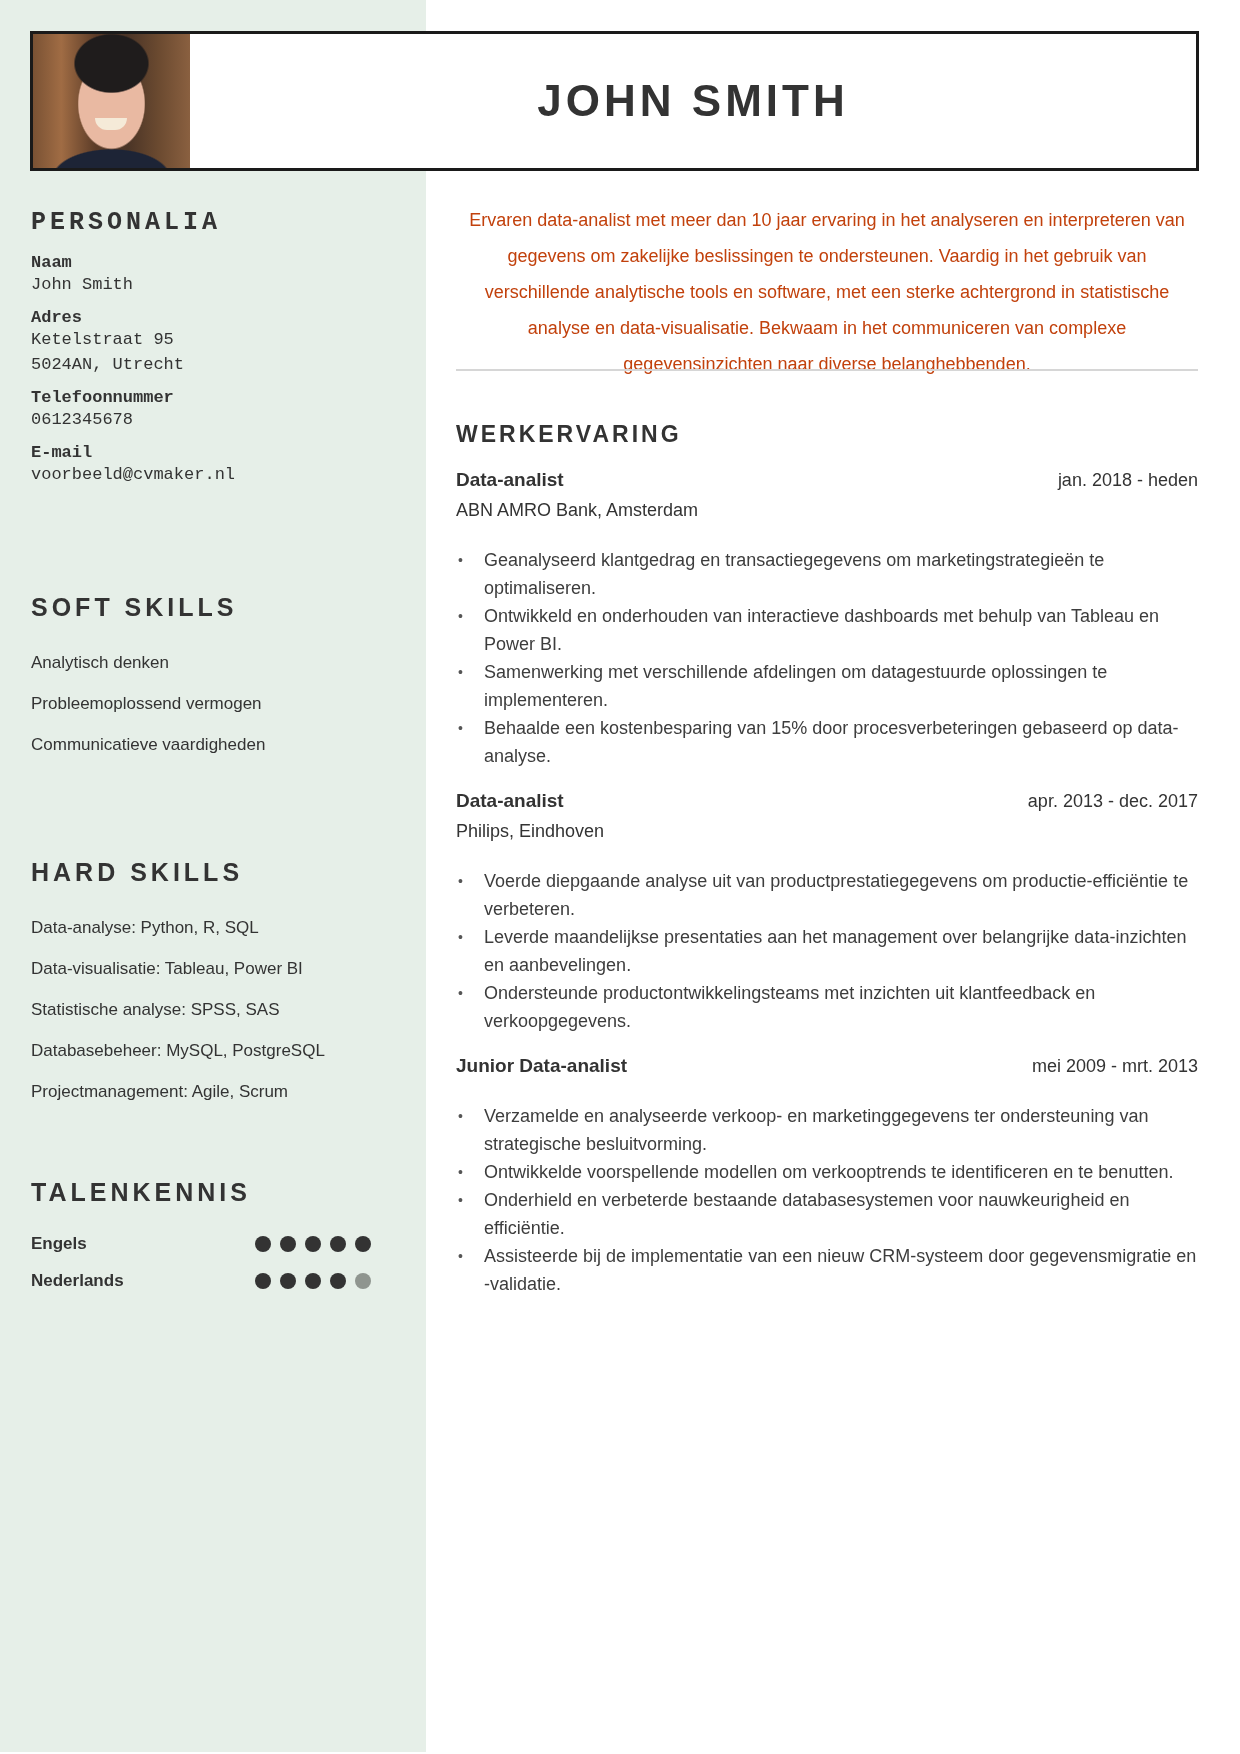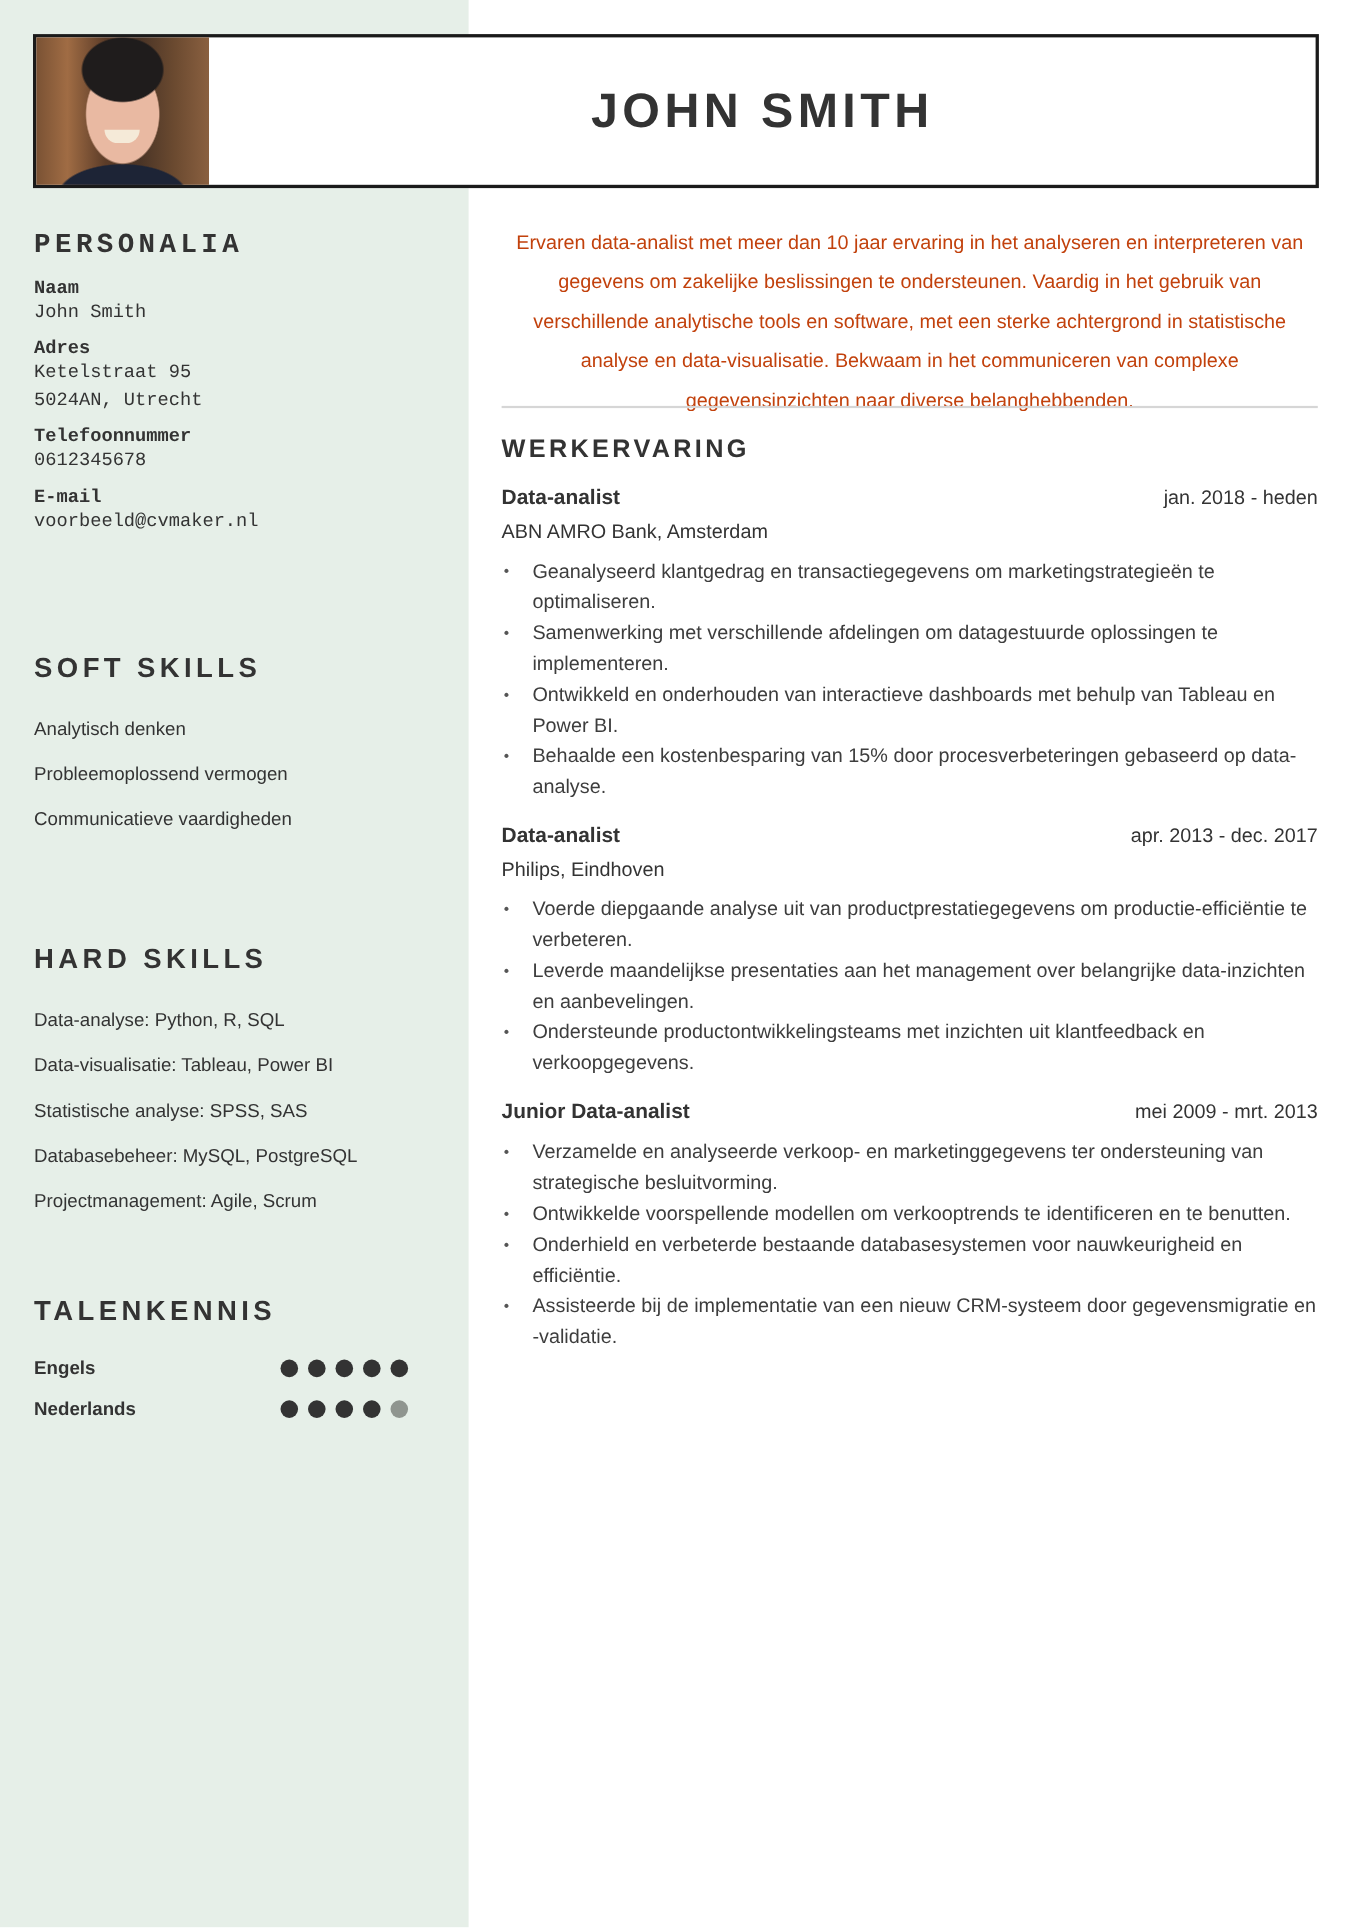--- a/index.html
+++ b/index.html
@@ -61,21 +61,21 @@
   
   .main { position: absolute; left: 456px; width: 742px; }
   .summary { font-size: 18px; line-height: 36px; color: #c2410c; text-align: center; }
   .divider { height: 2px; background: #d6d6d6; width: 742px; }
   .main-h { font-size: 23px; font-weight: bold; letter-spacing: 3px; color: #333; }
   .job { position: relative; }
   .job-top { display: flex; justify-content: space-between; align-items: baseline; }
   .job-title { font-size: 19px; font-weight: bold; color: #333; }
   .job-date { font-size: 18px; color: #333; }
   .job-company { font-size: 18px; color: #333; margin-top: 9px; }
-  .bullets { list-style: none; margin-top: 11px; }
+  .bullets { list-style: none; margin-top: 25px; }
   .bullets li {
     position: relative; padding-left: 28px;
     font-size: 18px; line-height: 28px; color: #3d3d3d;
   }
   .bullets li::before {
     content: "•"; position: absolute; left: 2px; top: 0;
     font-size: 14px; color: #555;
   }
 </style>
 </head>
@@ -159,33 +159,33 @@
       </div>
     </div>
   </div>
 </div>
 
 <div class="main" style="top:202px;">
   <p class="summary">Ervaren data-analist met meer dan 10 jaar ervaring in het analyseren en interpreteren van gegevens om zakelijke beslissingen te ondersteunen. Vaardig in het gebruik van verschillende analytische tools en software, met een sterke achtergrond in statistische analyse en data-visualisatie. Bekwaam in het communiceren van complexe gegevensinzichten naar diverse belanghebbenden.</p>
 </div>
 <div class="main divider" style="top:369px;"></div>
 
-<div class="main" style="top:394px;">
+<div class="main" style="top:421px;">
   <div class="main-h">WERKERVARING</div>
 
   <div class="job" style="margin-top:21px;">
     <div class="job-top">
       <span class="job-title">Data-analist</span>
       <span class="job-date">jan. 2018 - heden</span>
     </div>
     <div class="job-company">ABN AMRO Bank, Amsterdam</div>
     <ul class="bullets">
       <li>Geanalyseerd klantgedrag en transactiegegevens om marketingstrategieën te optimaliseren.</li>
+      <li>Ontwikkeld en onderhouden van interactieve dashboards met behulp van Tableau en Power BI.</li>
       <li>Samenwerking met verschillende afdelingen om datagestuurde oplossingen te implementeren.</li>
-      <li>Ontwikkeld en onderhouden van interactieve dashboards met behulp van Tableau en Power BI.</li>
       <li>Behaalde een kostenbesparing van 15% door procesverbeteringen gebaseerd op data-analyse.</li>
     </ul>
   </div>
 
   <div class="job" style="margin-top:20px;">
     <div class="job-top">
       <span class="job-title">Data-analist</span>
       <span class="job-date">apr. 2013 - dec. 2017</span>
     </div>
     <div class="job-company">Philips, Eindhoven</div>

